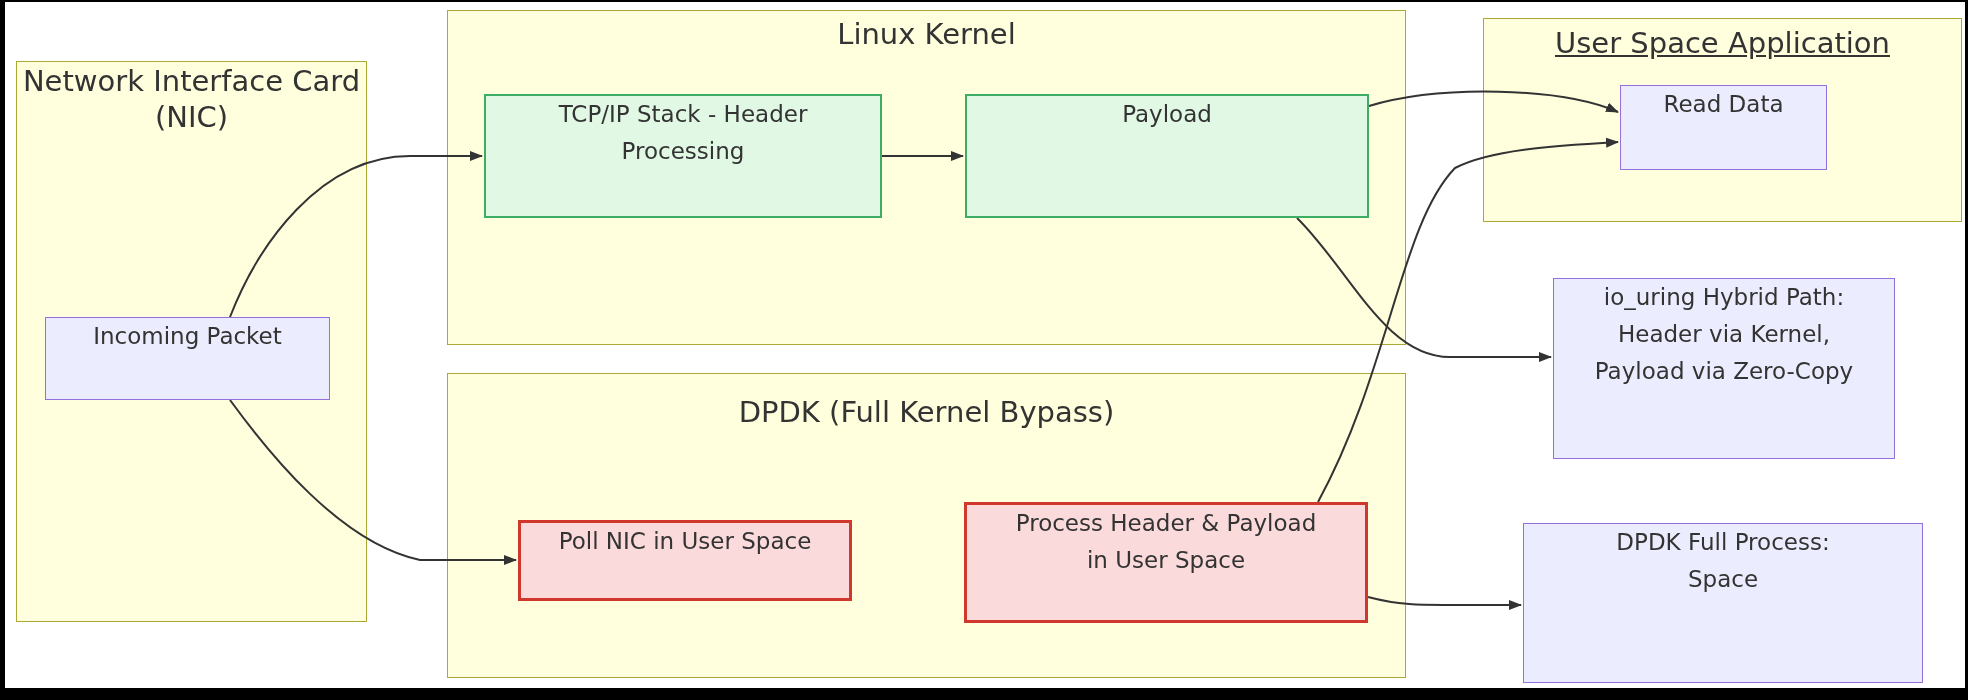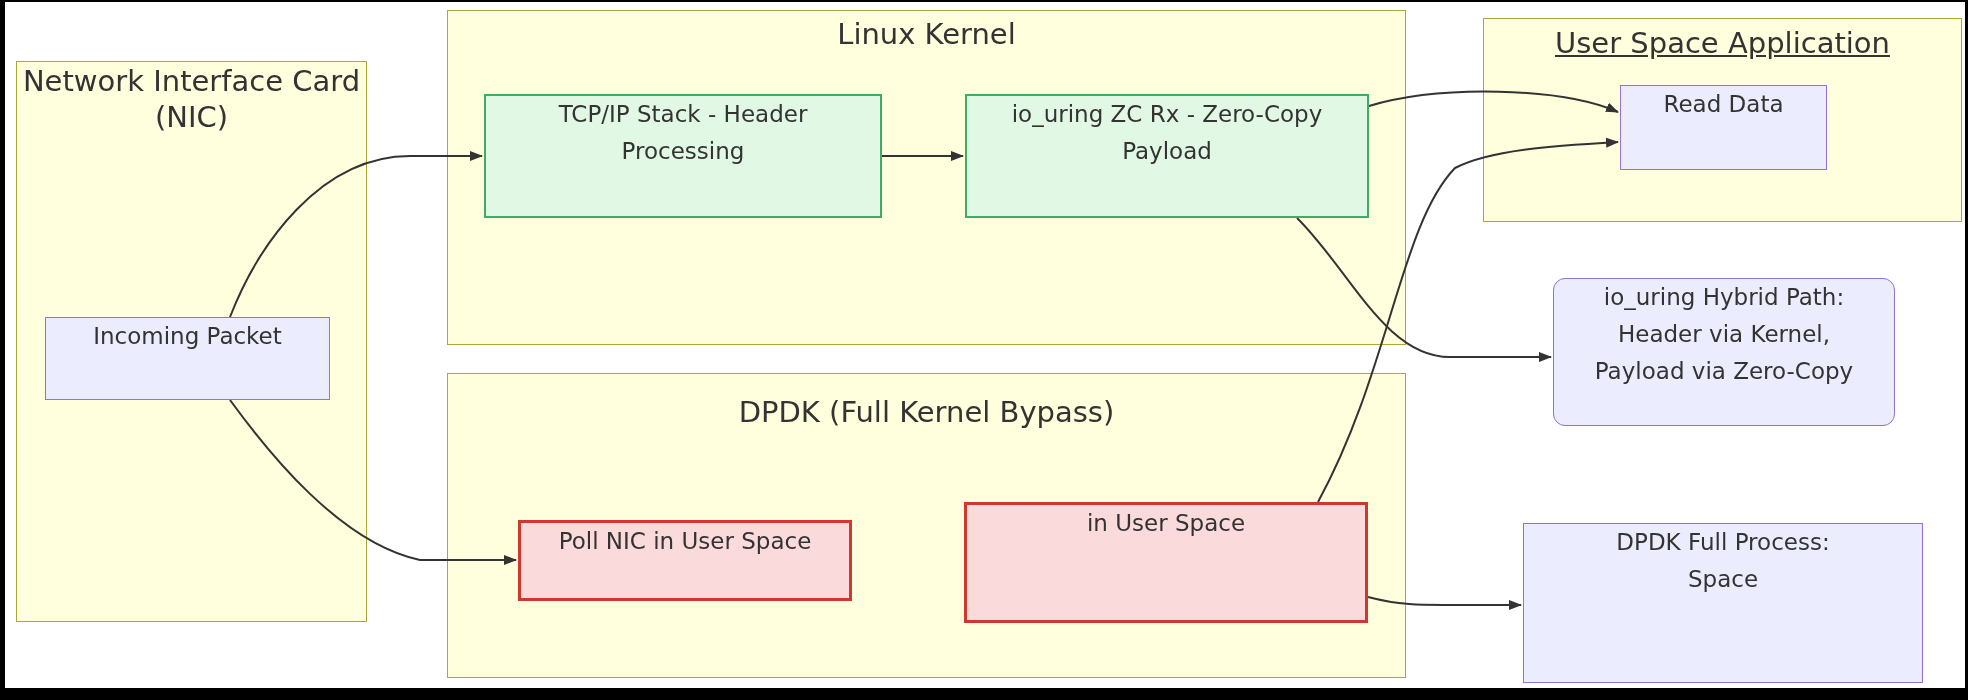--- a/index.html
+++ b/index.html
@@ -71,21 +71,21 @@
   .node-red {
     background: var(--red-fill, #fadada);
     border: 3px solid var(--red-border, #d0382d);
   }
   #n-incoming { left: 45px;   top: 317px; width: 285px; height: 83px;  }
   #n-tcpip    { left: 484px;  top: 94px;  width: 398px; height: 124px; }
   #n-iouring  { left: 965px;  top: 94px;  width: 404px; height: 124px; }
   #n-poll     { left: 518px;  top: 520px; width: 334px; height: 81px;  }
   #n-process  { left: 964px;  top: 502px; width: 404px; height: 121px; }
   #n-read     { left: 1620px; top: 85px;  width: 207px; height: 85px;  }
-  #n-hybrid   { left: 1553px; top: 278px; width: 342px; height: 148px; border-radius: 12px; }
+  #n-hybrid   { left: 1553px; top: 278px; width: 342px; height: 181px; }
   #n-bypass   { left: 1523px; top: 523px; width: 400px; height: 160px; }
 
   
   .edges-layer {
     position: absolute;
     left: 0; top: 0;
     width: 1968px; height: 700px;
     z-index: 5;
     pointer-events: none;
   }
@@ -138,29 +138,29 @@
   <div class="node node-lavender" id="n-incoming">
     <div>Incoming Packet</div>
   </div>
 
   <div class="node node-green" id="n-tcpip">
     <div>TCP/IP Stack - Header</div>
     <div>Processing</div>
   </div>
 
   <div class="node node-green" id="n-iouring">
-    <div>io_uring ZC Rx - Zero-Copy</div>
     <div>Payload</div>
   </div>
 
   <div class="node node-red" id="n-poll">
     <div>Poll NIC in User Space</div>
   </div>
 
   <div class="node node-red" id="n-process">
+    <div>Process Header &amp; Payload</div>
     <div>in User Space</div>
   </div>
 
   <div class="node node-lavender" id="n-read">
     <div>Read Data</div>
   </div>
 
   <div class="node node-lavender" id="n-hybrid">
     <div>io_uring Hybrid Path:</div>
     <div>Header via Kernel,</div>

